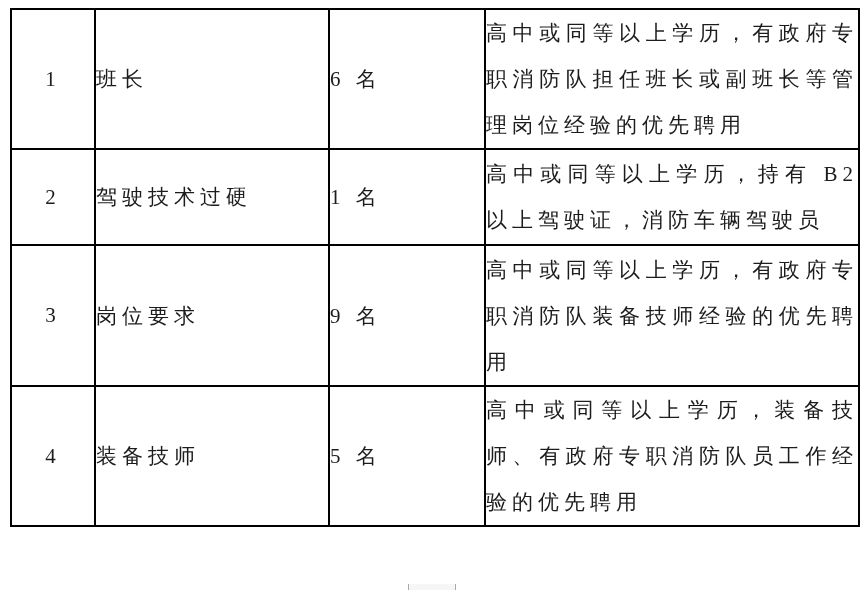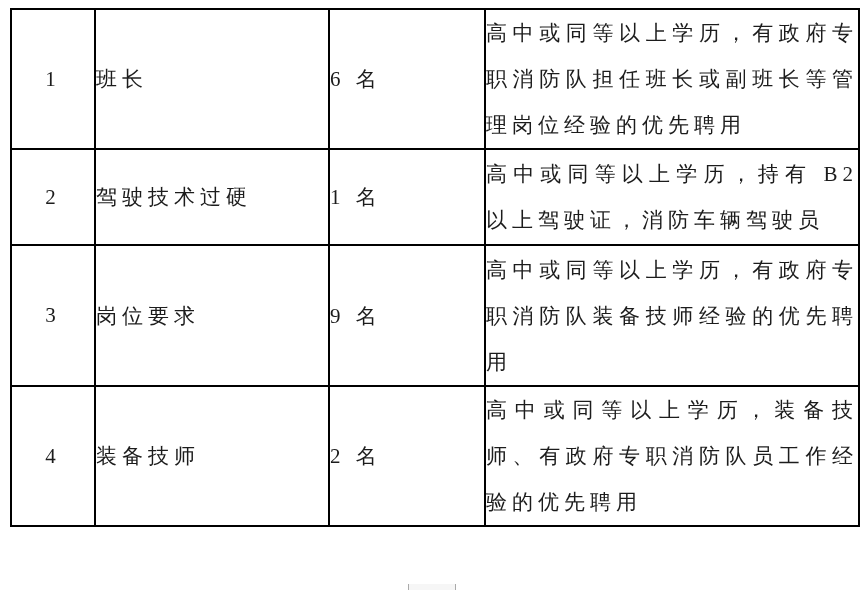--- a/index.html
+++ b/index.html
@@ -92,20 +92,20 @@
       </tr>
       <tr class="r3">
         <td class="cell-center">3</td>
         <td class="cell-left">岗位要求</td>
         <td class="cell-left">9 名</td>
         <td class="cell-req">高中或同等以上学历，有政府专职消防队装备技师经验的优先聘用</td>
       </tr>
       <tr class="r4">
         <td class="cell-center">4</td>
         <td class="cell-left">装备技师</td>
-        <td class="cell-left">2 名</td>
+        <td class="cell-left">5 名</td>
         <td class="cell-req">高中或同等以上学历，装备技师、有政府专职消防队员工作经验的优先聘用</td>
       </tr>
     </tbody>
   </table>
 </div>
 
 <div class="bottom-artifact"></div>
 
 </body></html>

